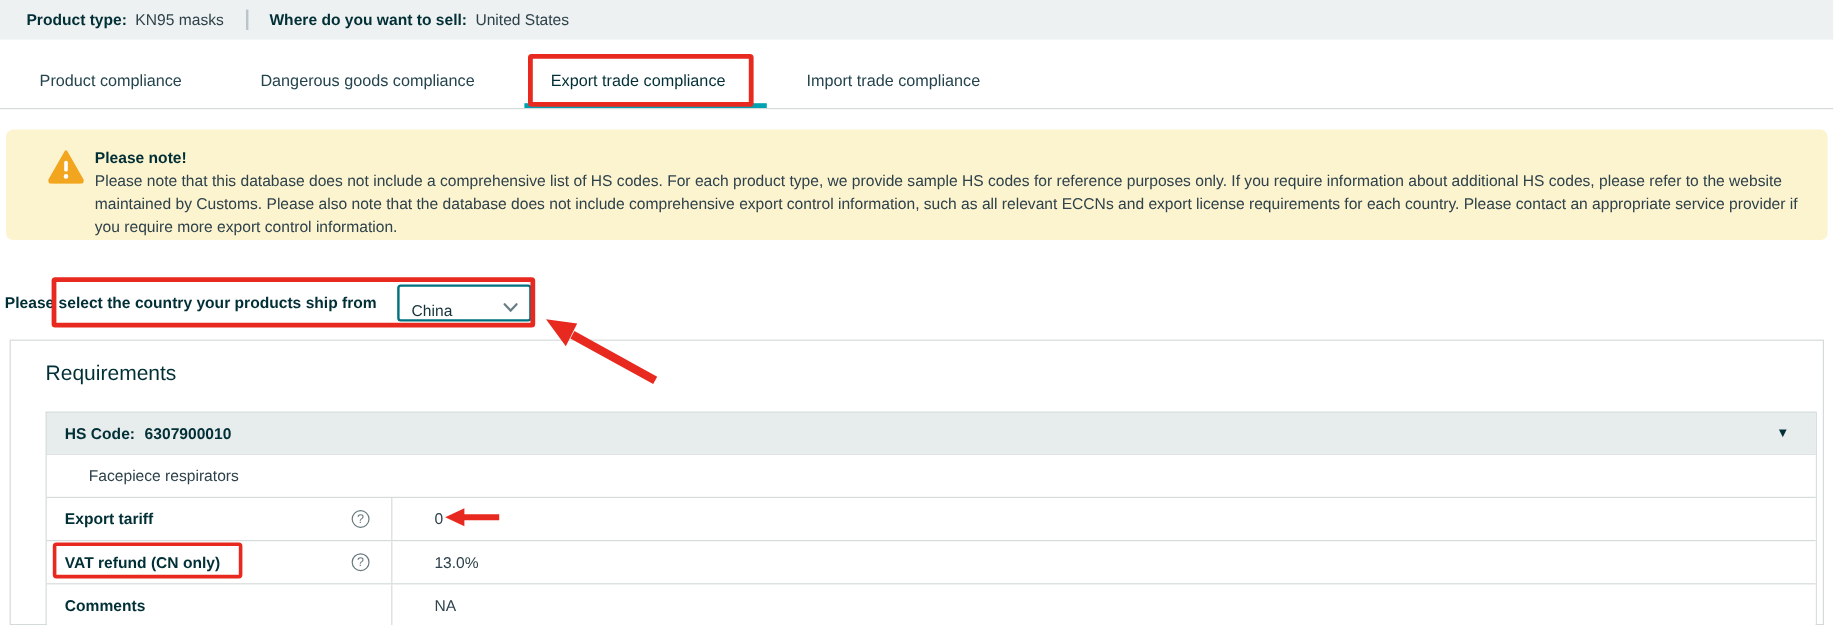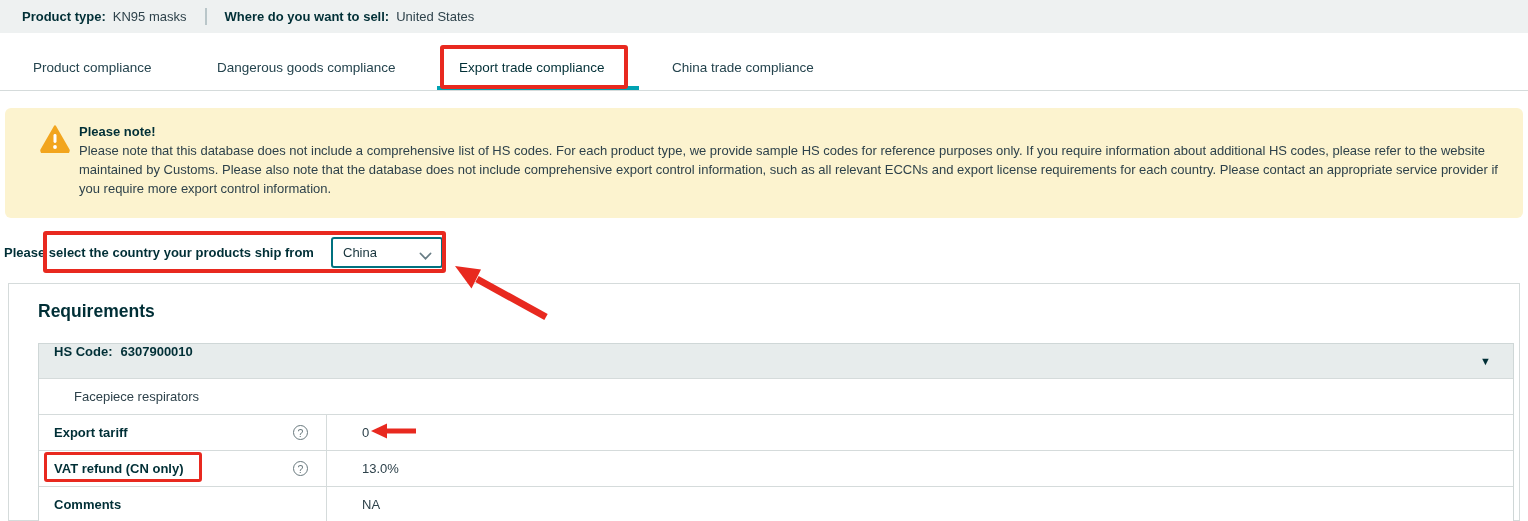--- a/index.html
+++ b/index.html
@@ -37,59 +37,59 @@
     font-size: 13.5px; color: #25444e; cursor: pointer; white-space: nowrap;
   }
   .tab.active { color: #002f36; text-align: right; }
   .tab-underline {
     position: absolute; left: 437px; top: 86px; width: 202px; height: 4px;
     background: #00a2b2;
   }
 
   
   .banner {
-    position: absolute; left: 5px; top: 108px; width: 1518px; height: 110px;
+    position: absolute; left: 5px; top: 108px; width: 1518px; height: 92px;
     background: #fcf3cf; border-radius: 6px;
   }
   .banner .warn-icon { position: absolute; left: 35px; top: 17px; }
   .banner .btext {
     position: absolute; left: 74px; top: 14px; width: 1432px;
     font-size: 13px; line-height: 19px; color: #2e424b;
   }
   .banner .btitle { font-weight: 700; color: #002f36; }
 
   
   .shipfrom-label {
     position: absolute; left: 4px; top: 237px; height: 31px; line-height: 31px;
     font-size: 13px; font-weight: 700; color: #002f36; white-space: nowrap;
   }
   .combobox {
     position: absolute; left: 331px; top: 237px; width: 112px; height: 31px;
     background: #ffffff; border: 2px solid #00717f; border-radius: 3px;
-    display: flex; align-items: center; cursor: pointer;
+    display: flex; align-items: flex-end; cursor: pointer;
     font-size: 13px; color: #16333b;
   }
   .combobox .cb-text { padding-left: 10px; }
   .combobox .chev { position: absolute; right: 9px; top: 10px; }
 
   
   .panel {
     position: absolute; left: 8px; top: 283px; width: 1512px; height: 238px;
     background: #ffffff; border: 1px solid #d5dbdb;
   }
   .panel h2 {
     position: absolute; left: 29px; top: 17px;
-    font-size: 17.5px; font-weight: 700; color: #002f36;
+    font-size: 17.5px; font-weight: 400; color: #002f36;
   }
   .reqtable {
     position: absolute; left: 29px; top: 59px; width: 1476px;
     border: 1px solid #cfd7d7; font-size: 13px;
   }
   .thead {
-    height: 34px; background: #e7ecec; display: flex; 
+    height: 34px; background: #e7ecec; display: flex; align-items: center;
     padding-left: 15px; color: #002f36; font-weight: 700; position: relative;
   }
   .thead .hs-val { margin-left: 8px; }
   .thead .caret {
     position: absolute; right: 22px; top: 0; height: 34px; line-height: 34px;
     font-size: 11px; color: #002f36; cursor: pointer; border: none; background: none;
     font-family: "Liberation Sans", sans-serif;
   }
   .trow { display: flex; border-top: 1px solid #d5dbdb; height: 36px; background: #fff; }
   .tcell-label {
@@ -122,21 +122,21 @@
     <span class="val">KN95 masks</span>
     <span class="vdiv"></span>
     <b>Where do you want to sell:</b>
     <span class="val">United States</span>
   </div>
 
   <div class="tabline"></div>
   <div class="tab" style="left:217px">Dangerous goods compliance</div>
   <div class="tab" style="left:33px">Product compliance</div>
   <div class="tab active" style="left:459px">Export trade compliance</div>
-  <div class="tab" style="left:672px">China trade compliance</div>
+  <div class="tab" style="left:672px">Import trade compliance</div>
   <div class="tab-underline"></div>
 
   <div class="banner">
     <span class="warn-icon">
       <svg width="30" height="28" viewBox="0 0 30 28">
         <path d="M15 1.5 L28.5 25 a2.5 2.5 0 0 1 -2.2 3 H3.7 a2.5 2.5 0 0 1 -2.2 -3 Z" fill="#f2a51e" stroke="#f2a51e" stroke-width="2.4" stroke-linejoin="round"></path>
         <rect x="13.5" y="9" width="3" height="9" rx="1.4" fill="#ffffff"></rect>
         <circle cx="15" cy="22" r="1.9" fill="#ffffff"></circle>
       </svg>
     </span>

